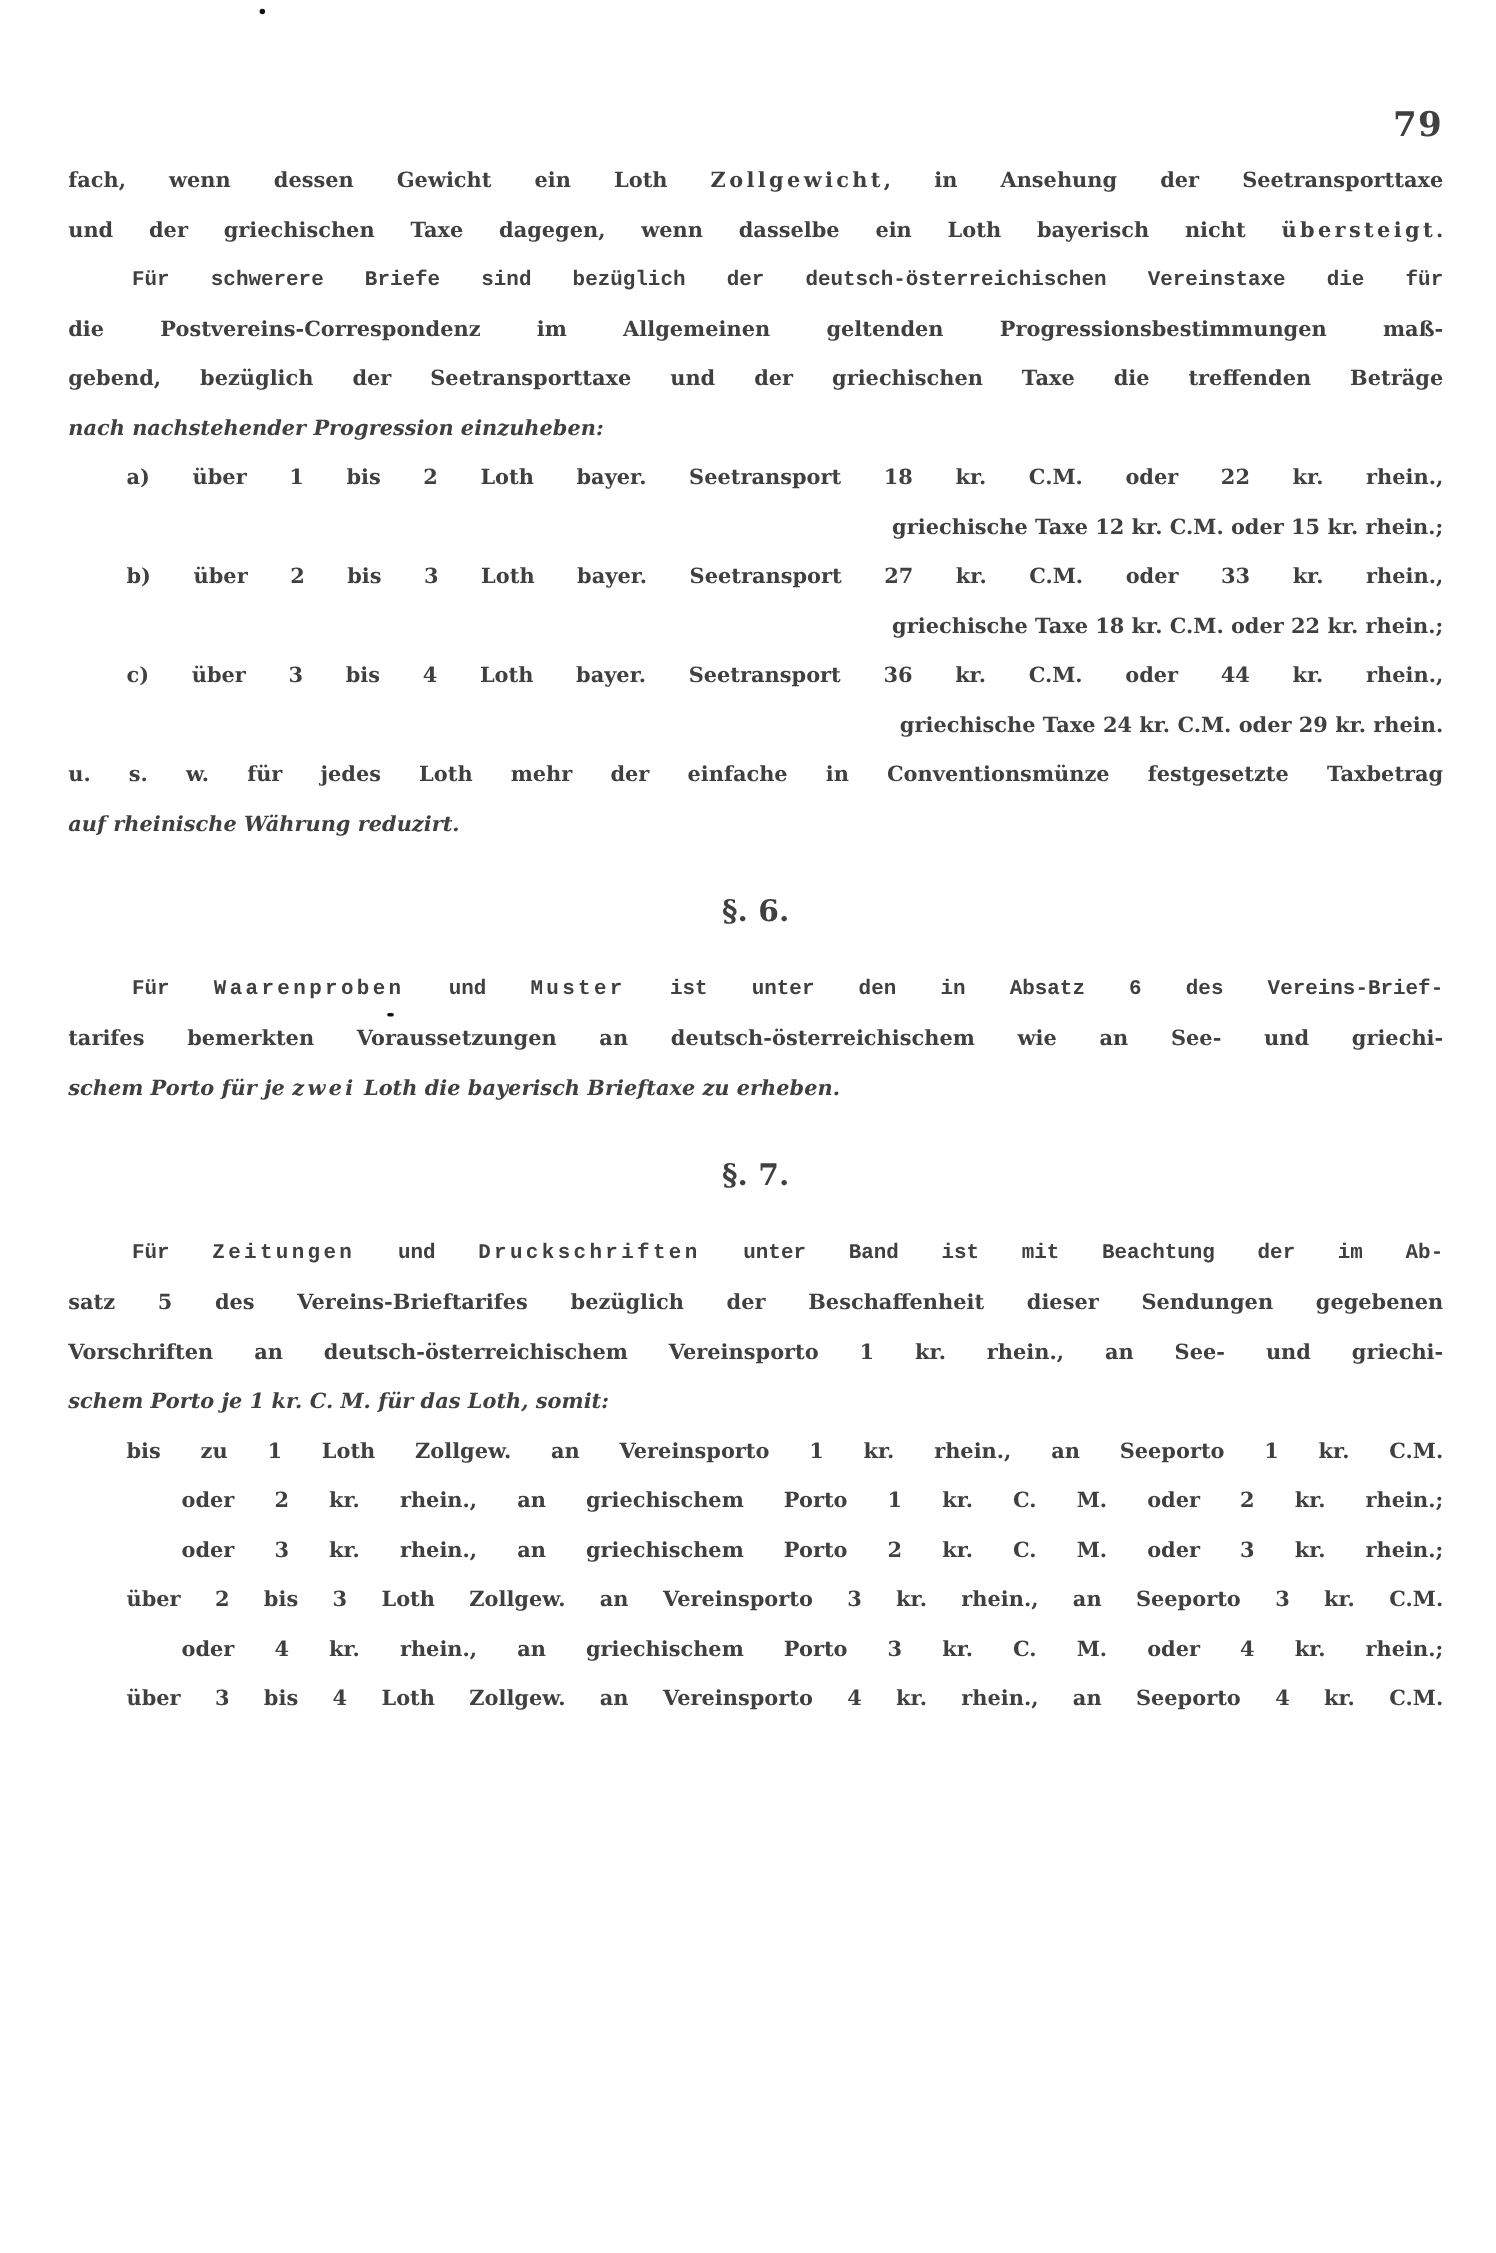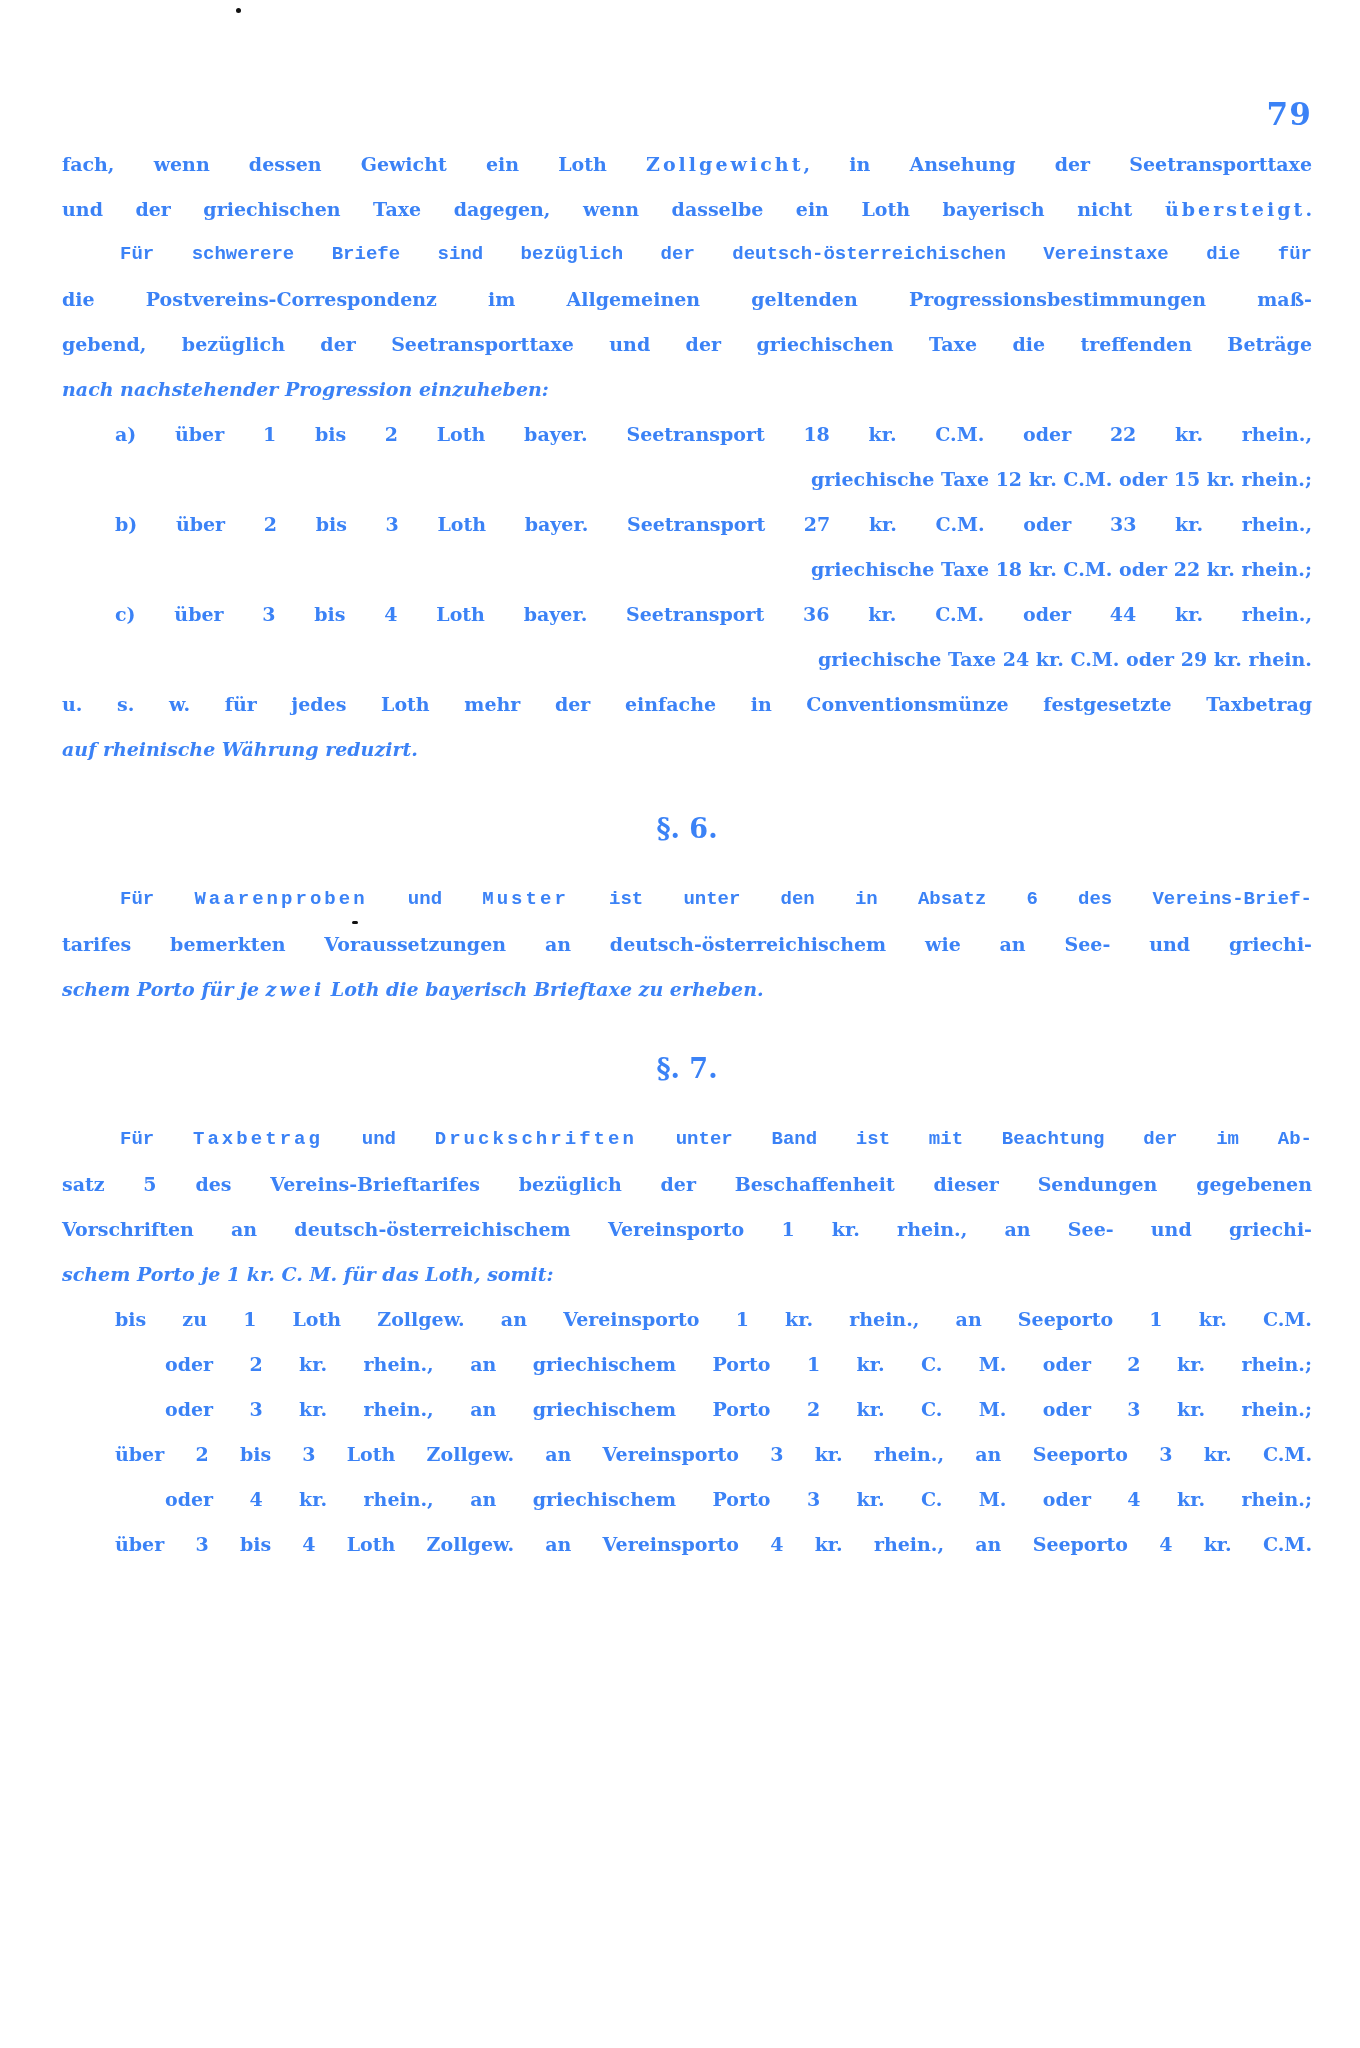--- a/index.html
+++ b/index.html
@@ -8,21 +8,21 @@
     background: #e8e8e8;
   }
   .sheet {
     position: relative;
     width: 1360px;
     height: 2048px;
     background: #ffffff;
     overflow: hidden;
     font-family: "DejaVu Serif", serif;
     font-weight: 700;
-    color: #3b82f6;
+    color: #404040;
   }
   .content {
     position: absolute;
     left: 62px;
     top: 92px;
     width: 1250px;
   }
   .pagenum {
     font-size: 31px;
     line-height: 44px;
@@ -94,21 +94,21 @@
           <div class="line left"><span>auf rheinische Währung reduzirt.</span></div>
         </div>
         <div class="heading">§. 6.</div>
         <div class="block paragraph">
           <div class="line ind-first"><span>Für </span><span class="sperr">Waarenproben</span><span> und </span><span class="sperr">Muster</span><span> ist unter den in Absatz 6 des Vereins-Brief-</span></div>
           <div class="line"><span>tarifes bemerkten Voraussetzungen an deutsch-österreichischem wie an See- und griechi-</span></div>
           <div class="line left"><span>schem Porto für je </span><span class="sperr">zwei</span><span> Loth die bayerisch Brieftaxe zu erheben.</span></div>
         </div>
         <div class="heading">§. 7.</div>
         <div class="block paragraph">
-          <div class="line ind-first"><span>Für </span><span class="sperr">Taxbetrag</span><span> und </span><span class="sperr">Druckschriften</span><span> unter Band ist mit Beachtung der im Ab-</span></div>
+          <div class="line ind-first"><span>Für </span><span class="sperr">Zeitungen</span><span> und </span><span class="sperr">Druckschriften</span><span> unter Band ist mit Beachtung der im Ab-</span></div>
           <div class="line"><span>satz 5 des Vereins-Brieftarifes bezüglich der Beschaffenheit dieser Sendungen gegebenen</span></div>
           <div class="line"><span>Vorschriften an deutsch-österreichischem Vereinsporto 1 kr. rhein., an See- und griechi-</span></div>
           <div class="line left"><span>schem Porto je 1 kr. C. M. für das Loth, somit:</span></div>
         </div>
         <div class="block rate-item">
           <div class="line ind-list"><span>bis zu 1 Loth Zollgew. an Vereinsporto 1 kr. rhein., an Seeporto 1 kr. C.M.</span></div>
           <div class="line ind-cont"><span>oder 2 kr. rhein., an griechischem Porto 1 kr. C. M. oder 2 kr. rhein.;</span></div>
         </div>
         <div class="block rate-item">
           <div class="line ind-cont"><span>oder 3 kr. rhein., an griechischem Porto 2 kr. C. M. oder 3 kr. rhein.;</span></div>

